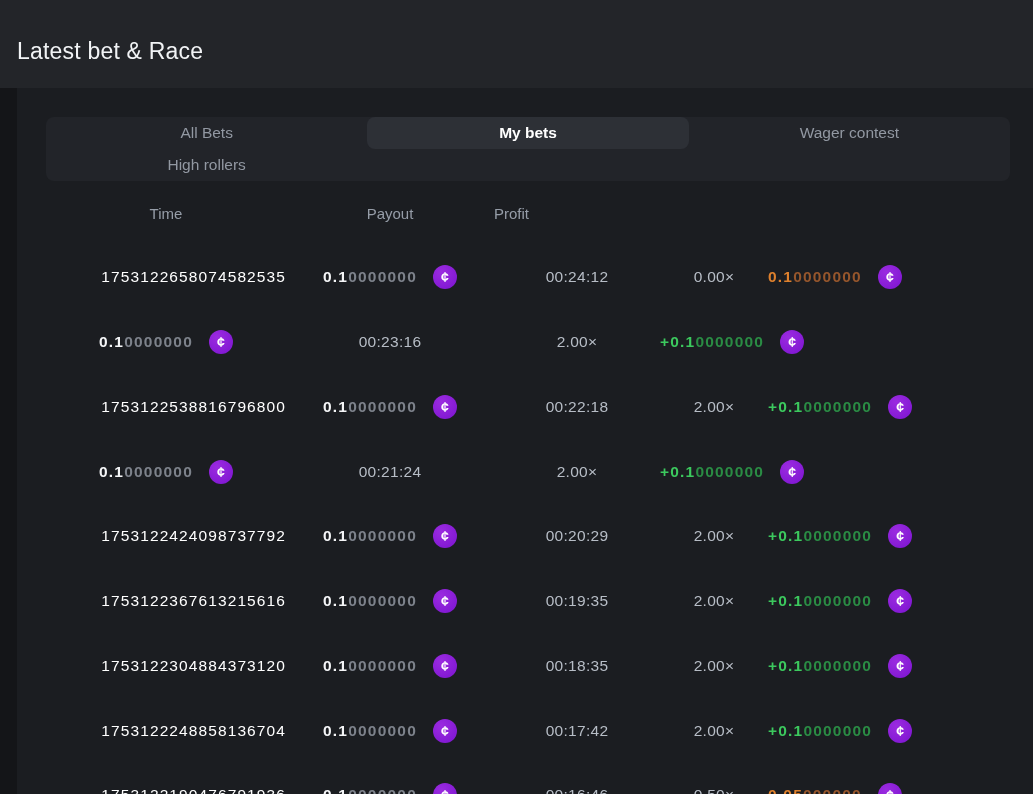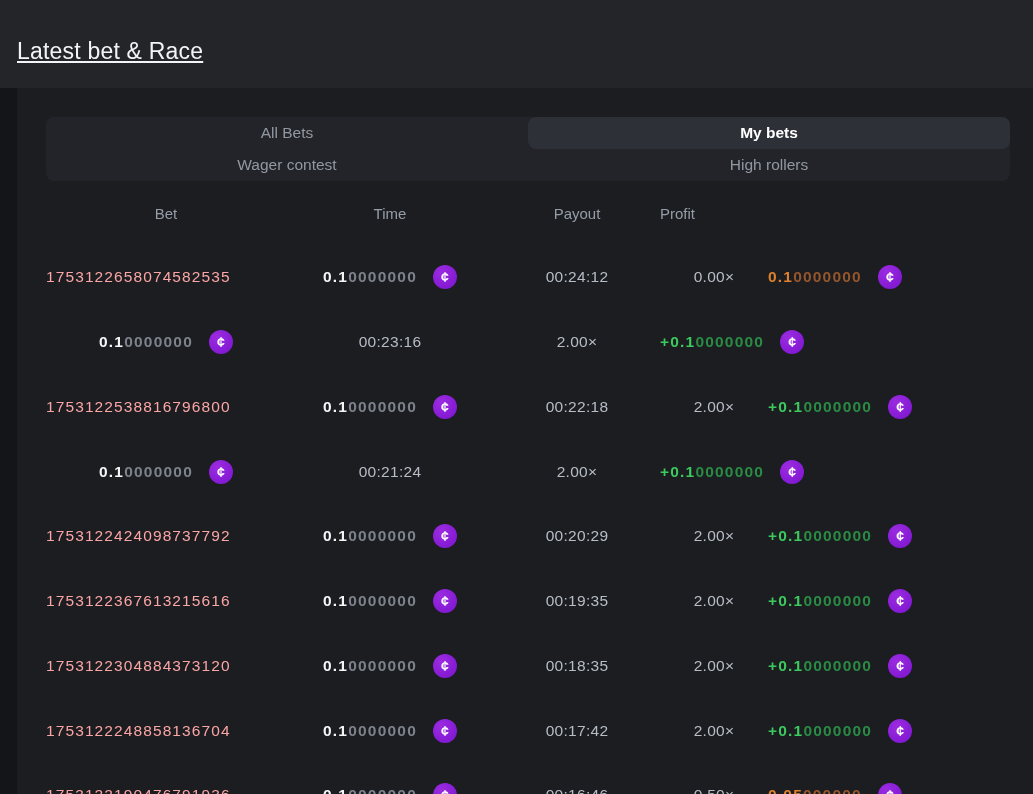--- a/index.html
+++ b/index.html
@@ -13,32 +13,32 @@
   .header-band{
     position:absolute;left:0;top:0;width:1033px;height:88px;
     background:#232529;
   }
   .top-strip{
     position:absolute;left:0;top:0;width:1033px;height:10px;
     background:#1a1b1f;
   }
   .page-title{
     position:absolute;left:17px;top:38px;
-    font-size:23px;font-weight:500;color:#f2f4f6;letter-spacing:.2px;text-decoration:underline;
+    font-size:23px;font-weight:500;color:#f2f4f6;letter-spacing:.2px;
   }
   
   .card{
     position:absolute;left:17px;top:88px;width:1016px;height:706px;
     background:#1b1d21;overflow:hidden;
     box-sizing:border-box;padding:29px 23px 0 29px;
   }
   
   .tabbar{
     width:964px;height:64px;background:#222429;border-radius:8px;
-    display:grid;grid-template-columns:repeat(2,1fr);
+    display:grid;grid-template-columns:repeat(3,1fr);
   }
   .tab{
     display:flex;align-items:center;justify-content:center;
     font-size:15.5px;color:#9298a2;cursor:pointer;border-radius:8px;
   }
   .tab.active{
     background:#2d3036;color:#ffffff;font-weight:700;
   }
   
   .thead,.trow{
@@ -46,21 +46,21 @@
     grid-template-columns:240px 208px 166px 108px 1fr;
     align-items:center;
   }
   .thead{height:64px;font-size:15px;color:#969da8;}
   .trow{height:64.75px;font-size:15.5px;}
   .c-betid{text-align:left;}
   .c-bet{text-align:center;}
   .c-time{text-align:center;}
   .c-payout{text-align:center;}
   .c-profit{text-align:left;}
-  .trow .c-betid{color:#fca5a5;letter-spacing:1.1px;}
+  .trow .c-betid{color:#ffffff;letter-spacing:1.1px;text-align:right;}
   .trow .c-time,.trow .c-payout{color:#b7bdc6;letter-spacing:.3px;}
   .amount-group{
     display:inline-flex;align-items:center;gap:16px;
     letter-spacing:1.2px;font-weight:700;
   }
   .bet-main{color:#f4f5f7;}
   .bet-rest{color:#7d828b;}
   .profit-cell.win  .p-main{color:var(--win-bright);}
   .profit-cell.win  .p-rest{color:var(--win-dim);}
   .profit-cell.loss .p-main{color:var(--loss-bright);}
@@ -85,21 +85,20 @@
 <div class="card">
 
   <div class="tabbar">
     <div class="tab">All Bets</div>
     <div class="tab active">My bets</div>
     <div class="tab">Wager contest</div>
     <div class="tab">High rollers</div>
   </div>
 
   <div class="thead">
-    <div class="c-bet">Bet</div>
     <div class="c-time">Time</div>
     <div class="c-payout">Payout</div>
     <div class="c-profit">Profit</div>
   </div>
 
   <div>
       <div class="trow">
     <div class="c-betid">1753122658074582535</div>
     <div class="c-bet">
       <span class="amount-group">

